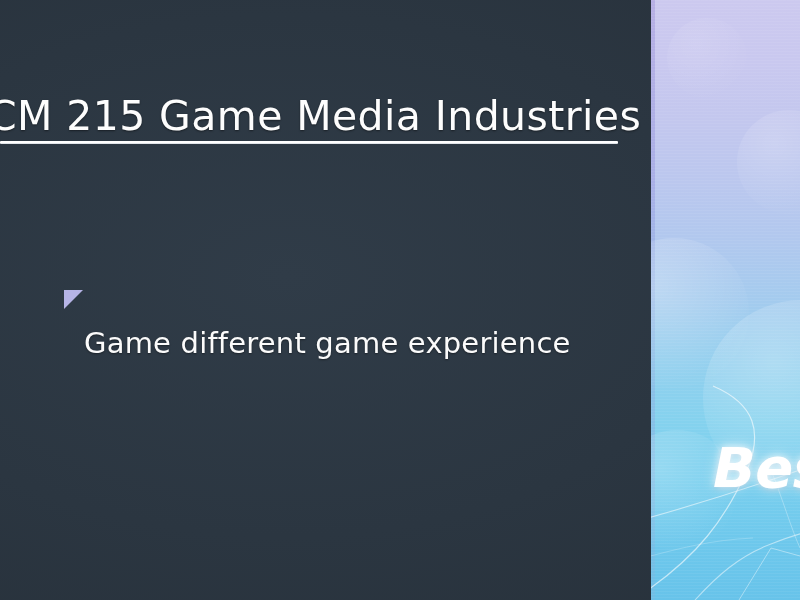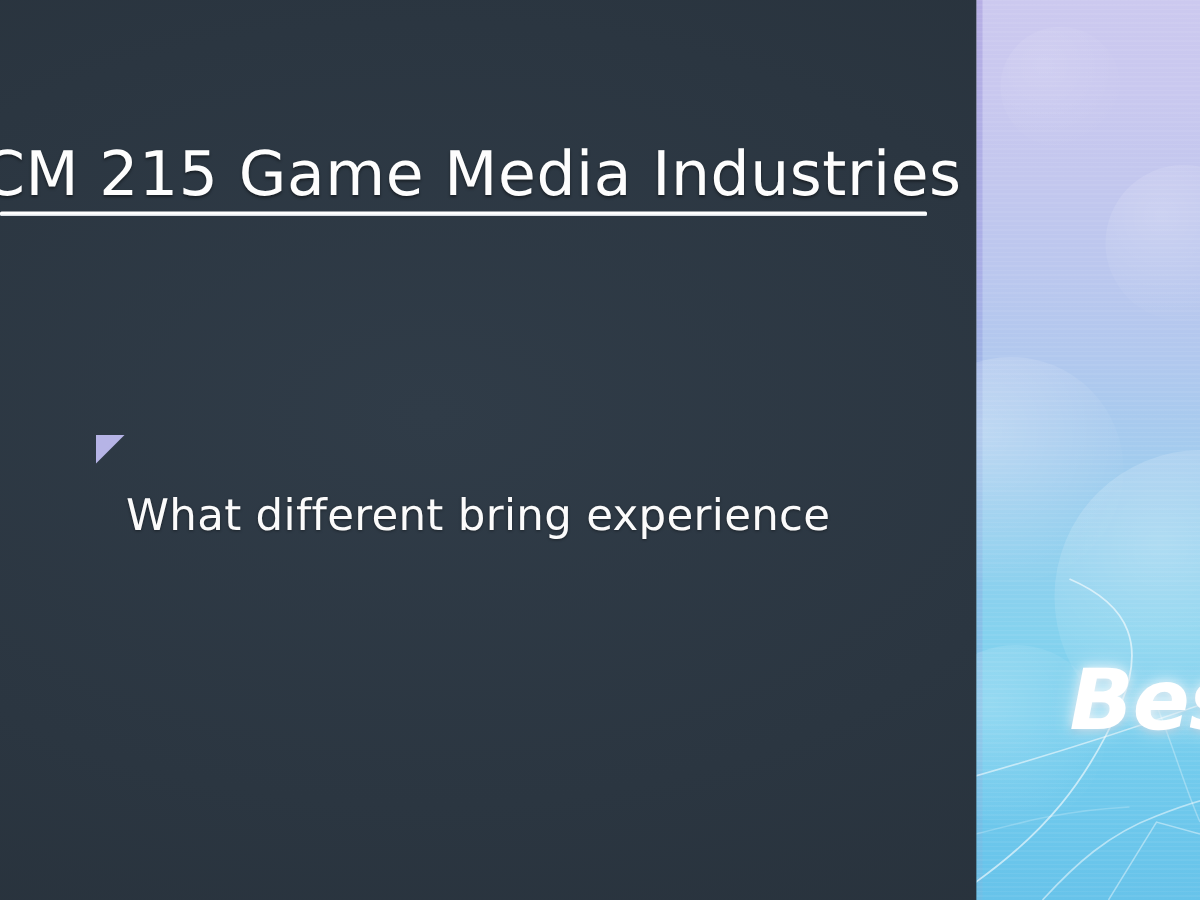--- a/index.html
+++ b/index.html
@@ -189,21 +189,21 @@
   <div class="dark-panel">
 
     <div class="title-wrap">
       <h1 class="slide-title">CM 215 Game Media Industries</h1>
       <div class="title-rule"></div>
     </div>
 
     <div class="body-block">
       <span class="bullet-marker"></span>
       <p class="body-text">
-        <span class="ln">What different bring experience</span>
+        <span class="ln">Game different game experience</span>
       </p>
     </div>
 
   </div>
 
   <div class="right-panel">
     <div class="panel-edge"></div>
 
     <span class="bokeh b1"></span>
     <span class="bokeh b2"></span>

